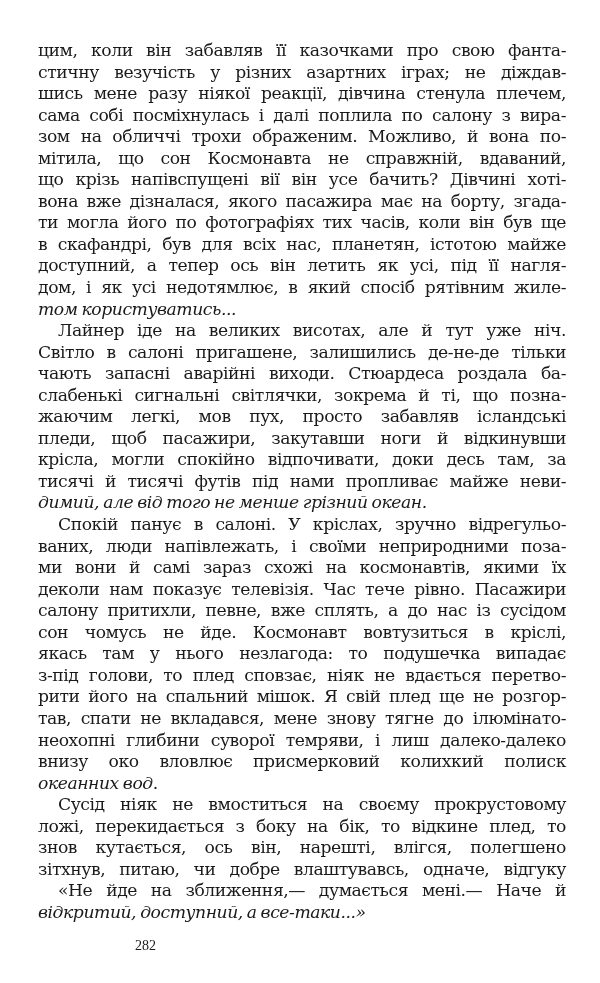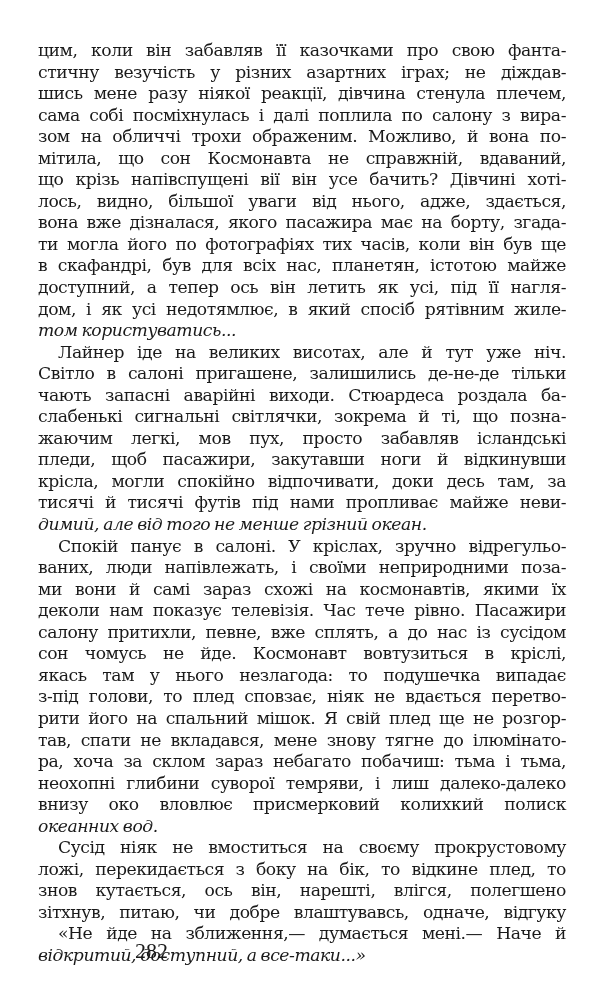--- a/index.html
+++ b/index.html
@@ -11,36 +11,35 @@
   }
   .line {
     display: block; white-space: nowrap; text-align: justify; text-align-last: justify;
     height: 21.55px; overflow: visible;
     letter-spacing: -0.45px; word-spacing: -1px;
   }
   .line.last { text-align-last: left; font-style: italic; }
   .line.indent { padding-left: 20px; }
   .page-number {
     position: absolute; left: 135px; top: 938px;
-    font-family: "Liberation Serif", serif; font-size: 22px; color: #1a1a1a;
+    font-family: "Liberation Serif", serif; font-size: 14px; color: #1a1a1a;
   }
 </style>
 </head>
 <body>
 
 <div class="page" id="page">
     <div>
       <span class="line">цим, коли він забавляв її казочками про свою фанта-</span>
       <span class="line">стичну везучість у різних азартних іграх; не діждав-</span>
       <span class="line">шись мене разу ніякої реакції, дівчина стенула плечем,</span>
       <span class="line">сама собі посміхнулась і далі поплила по салону з вира-</span>
       <span class="line">зом на обличчі трохи ображеним. Можливо, й вона по-</span>
       <span class="line">мітила, що сон Космонавта не справжній, вдаваний,</span>
       <span class="line">що крізь напівспущені вії він усе бачить? Дівчині хоті-</span>
-      <span class="line">лось, видно, більшої уваги від нього, адже, здається,</span>
       <span class="line">вона вже дізналася, якого пасажира має на борту, згада-</span>
       <span class="line">ти могла його по фотографіях тих часів, коли він був ще</span>
       <span class="line">в скафандрі, був для всіх нас, планетян, істотою майже</span>
       <span class="line">доступний, а тепер ось він летить як усі, під її нагля-</span>
       <span class="line">дом, і як усі недотямлює, в який спосіб рятівним жиле-</span>
       <span class="line last">том користуватись...</span>
     </div>
     <div>
       <span class="line indent">Лайнер іде на великих висотах, але й тут уже ніч.</span>
       <span class="line">Світло в салоні пригашене, залишились де-не-де тільки</span>
@@ -56,21 +55,20 @@
       <span class="line indent">Спокій панує в салоні. У кріслах, зручно відрегульо-</span>
       <span class="line">ваних, люди напівлежать, і своїми неприродними поза-</span>
       <span class="line">ми вони й самі зараз схожі на космонавтів, якими їх</span>
       <span class="line">деколи нам показує телевізія. Час тече рівно. Пасажири</span>
       <span class="line">салону притихли, певне, вже сплять, а до нас із сусідом</span>
       <span class="line">сон чомусь не йде. Космонавт вовтузиться в кріслі,</span>
       <span class="line">якась там у нього незлагода: то подушечка випадає</span>
       <span class="line">з-під голови, то плед сповзає, ніяк не вдається перетво-</span>
       <span class="line">рити його на спальний мішок. Я свій плед ще не розгор-</span>
       <span class="line">тав, спати не вкладався, мене знову тягне до ілюмінато-</span>
-      <span class="line">ра, хоча за склом зараз небагато побачиш: тьма і тьма,</span>
       <span class="line">неохопні глибини суворої темряви, і лиш далеко-далеко</span>
       <span class="line">внизу око вловлює присмерковий колихкий полиск</span>
       <span class="line last">океанних вод.</span>
     </div>
     <div>
       <span class="line indent">Сусід ніяк не вмоститься на своєму прокрустовому</span>
       <span class="line">ложі, перекидається з боку на бік, то відкине плед, то</span>
       <span class="line">знов кутається, ось він, нарешті, влігся, полегшено</span>
       <span class="line">зітхнув, питаю, чи добре влаштувавсь, одначе, відгуку</span>
     </div>

